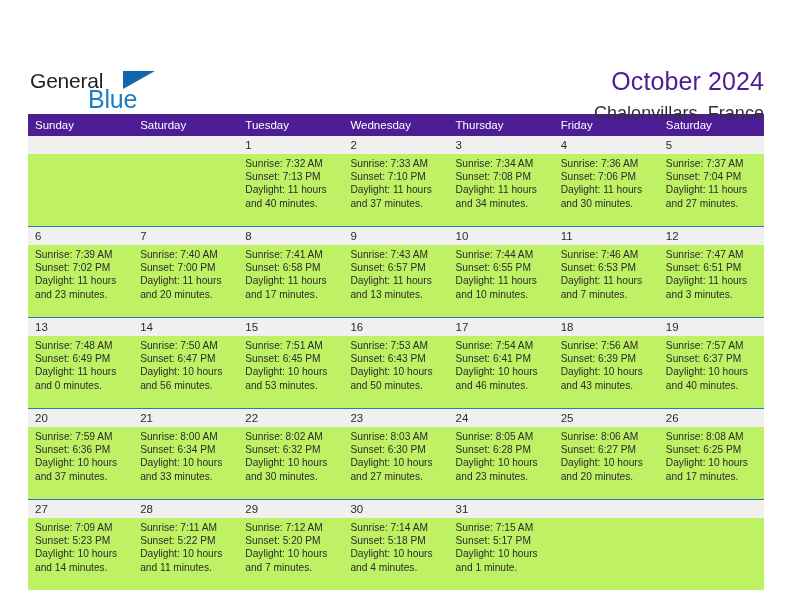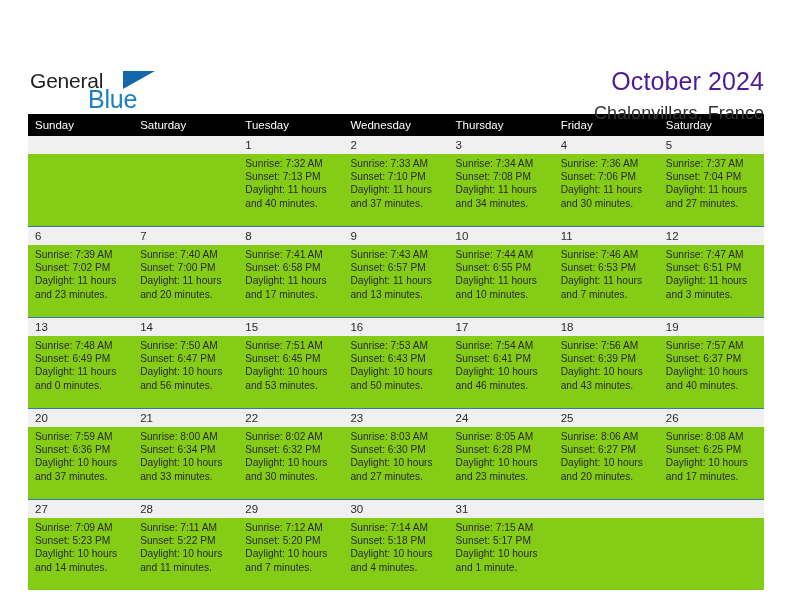--- a/index.html
+++ b/index.html
@@ -81,21 +81,21 @@
     letter-spacing: 0.05px;
   }
 
   
   .calendar {
     width: 736px;
     border-collapse: collapse;
     table-layout: fixed;
   }
   .calendar th {
-    background: #000000;
+    background: #4c1d95;
     color: #ffffff;
     font-weight: normal;
     font-size: 11.5px;
     text-align: left;
     padding: 5px 0 5px 7px;
     height: 19px;
     box-sizing: border-box;
   }
   .calendar td {
     vertical-align: top;
@@ -123,21 +123,21 @@
     line-height: 12px;
   }
   .cell.empty .daynum {
     background: #f0f0f0;
   }
   .details {
     padding: 3px 5px 0 7px;
     font-size: 10.2px;
     line-height: 13.2px;
     color: #2b2b2b;
-    background: #84cc16;
+    background: #bef264;
     flex: 1;
   }
   .details div {
     white-space: nowrap;
   }
   .details .daylight {
     white-space: normal;
   }
 </style>
 </head>

